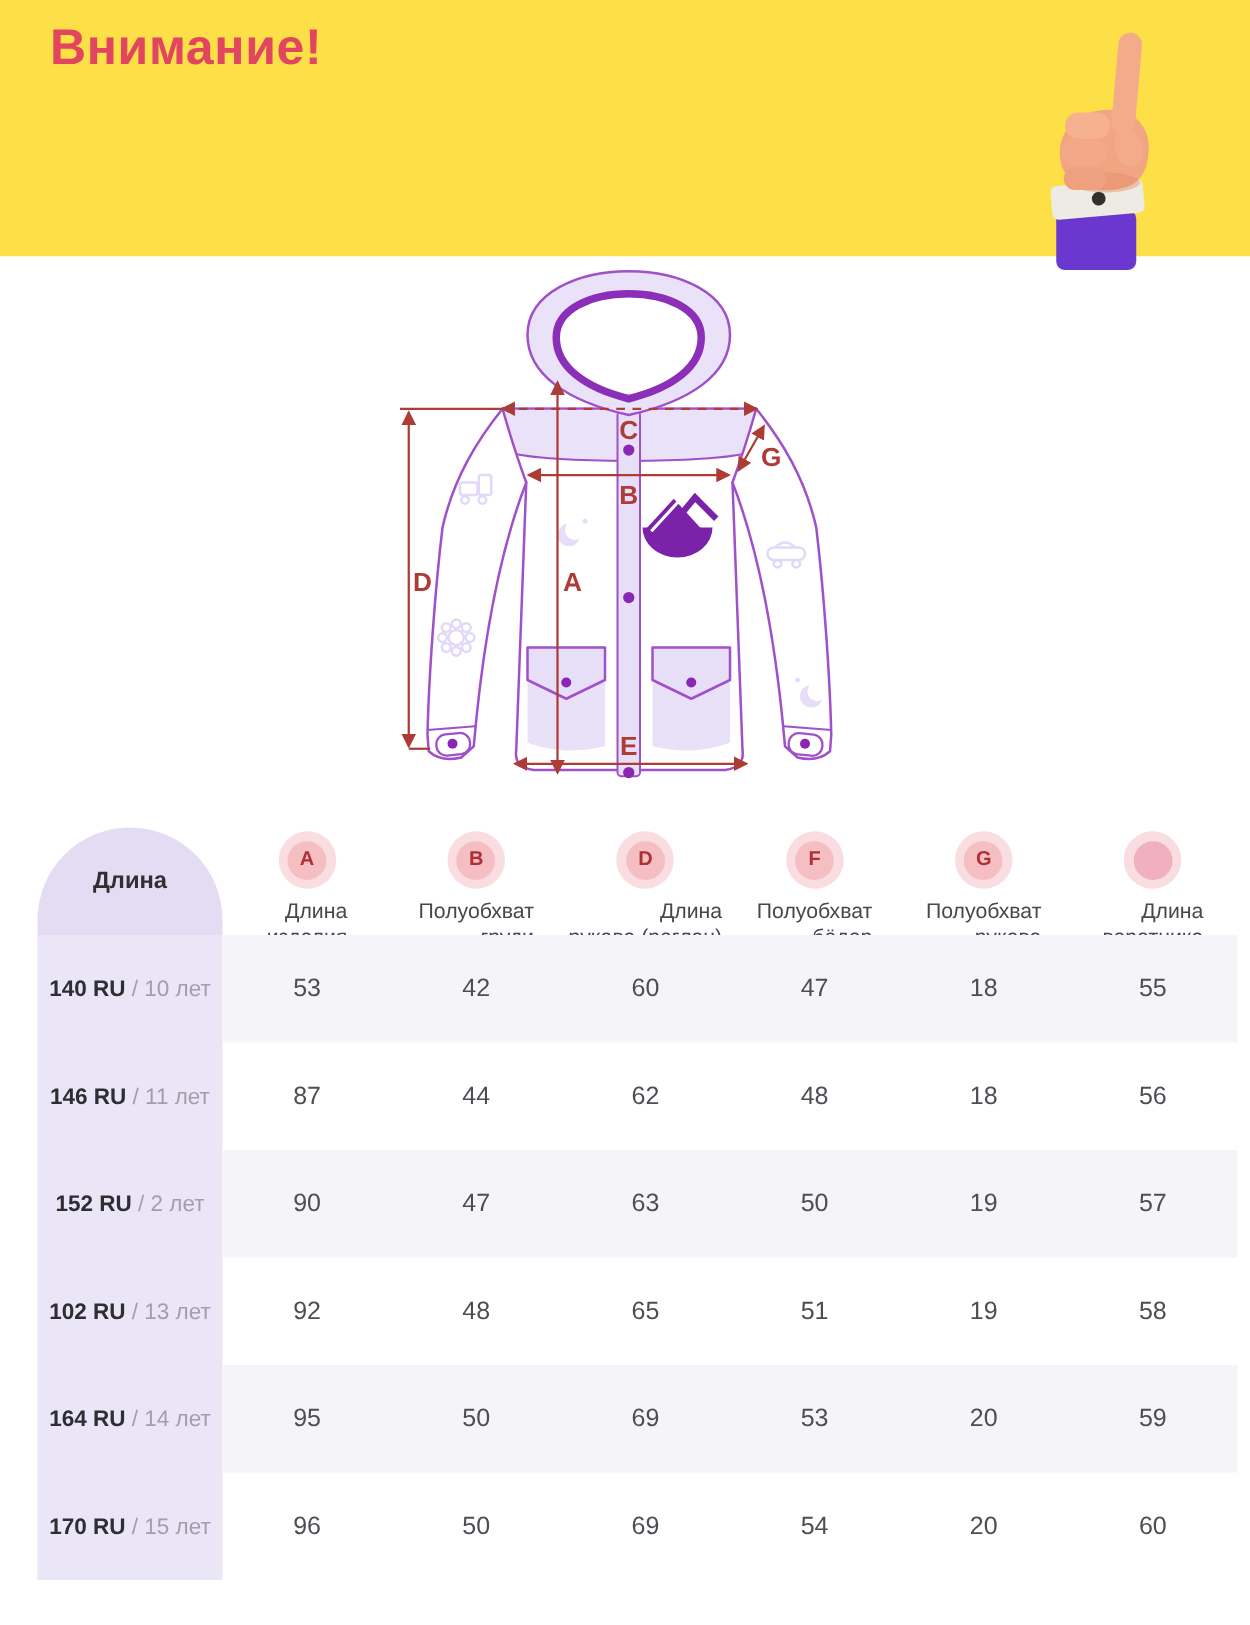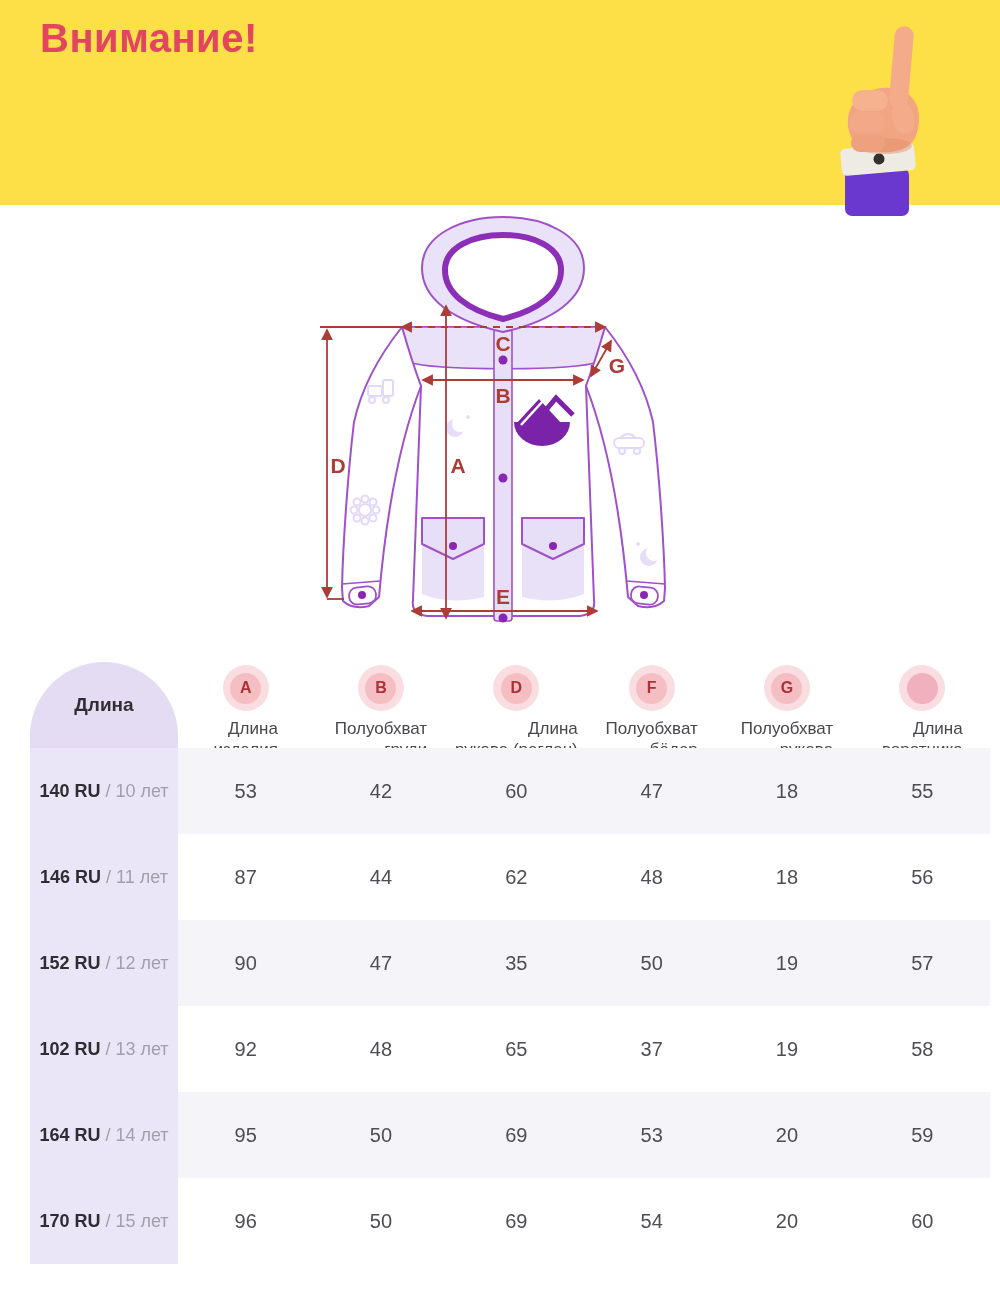--- a/index.html
+++ b/index.html
@@ -248,34 +248,34 @@
       <div class="row">
         <div class="cell-label"><b>146 RU</b> <span>/ 11 лет</span></div>
         <div class="cell-val">87</div>
         <div class="cell-val">44</div>
         <div class="cell-val">62</div>
         <div class="cell-val">48</div>
         <div class="cell-val">18</div>
         <div class="cell-val">56</div>
       </div>
       <div class="row striped">
-        <div class="cell-label"><b>152 RU</b> <span>/ 12 лет</span></div>
+        <div class="cell-label"><b>152 RU</b> <span>/ 2 лет</span></div>
         <div class="cell-val">90</div>
         <div class="cell-val">47</div>
-        <div class="cell-val">35</div>
+        <div class="cell-val">63</div>
         <div class="cell-val">50</div>
         <div class="cell-val">19</div>
         <div class="cell-val">57</div>
       </div>
       <div class="row">
         <div class="cell-label"><b>102 RU</b> <span>/ 13 лет</span></div>
         <div class="cell-val">92</div>
         <div class="cell-val">48</div>
         <div class="cell-val">65</div>
-        <div class="cell-val">37</div>
+        <div class="cell-val">51</div>
         <div class="cell-val">19</div>
         <div class="cell-val">58</div>
       </div>
       <div class="row striped">
         <div class="cell-label"><b>164 RU</b> <span>/ 14 лет</span></div>
         <div class="cell-val">95</div>
         <div class="cell-val">50</div>
         <div class="cell-val">69</div>
         <div class="cell-val">53</div>
         <div class="cell-val">20</div>

